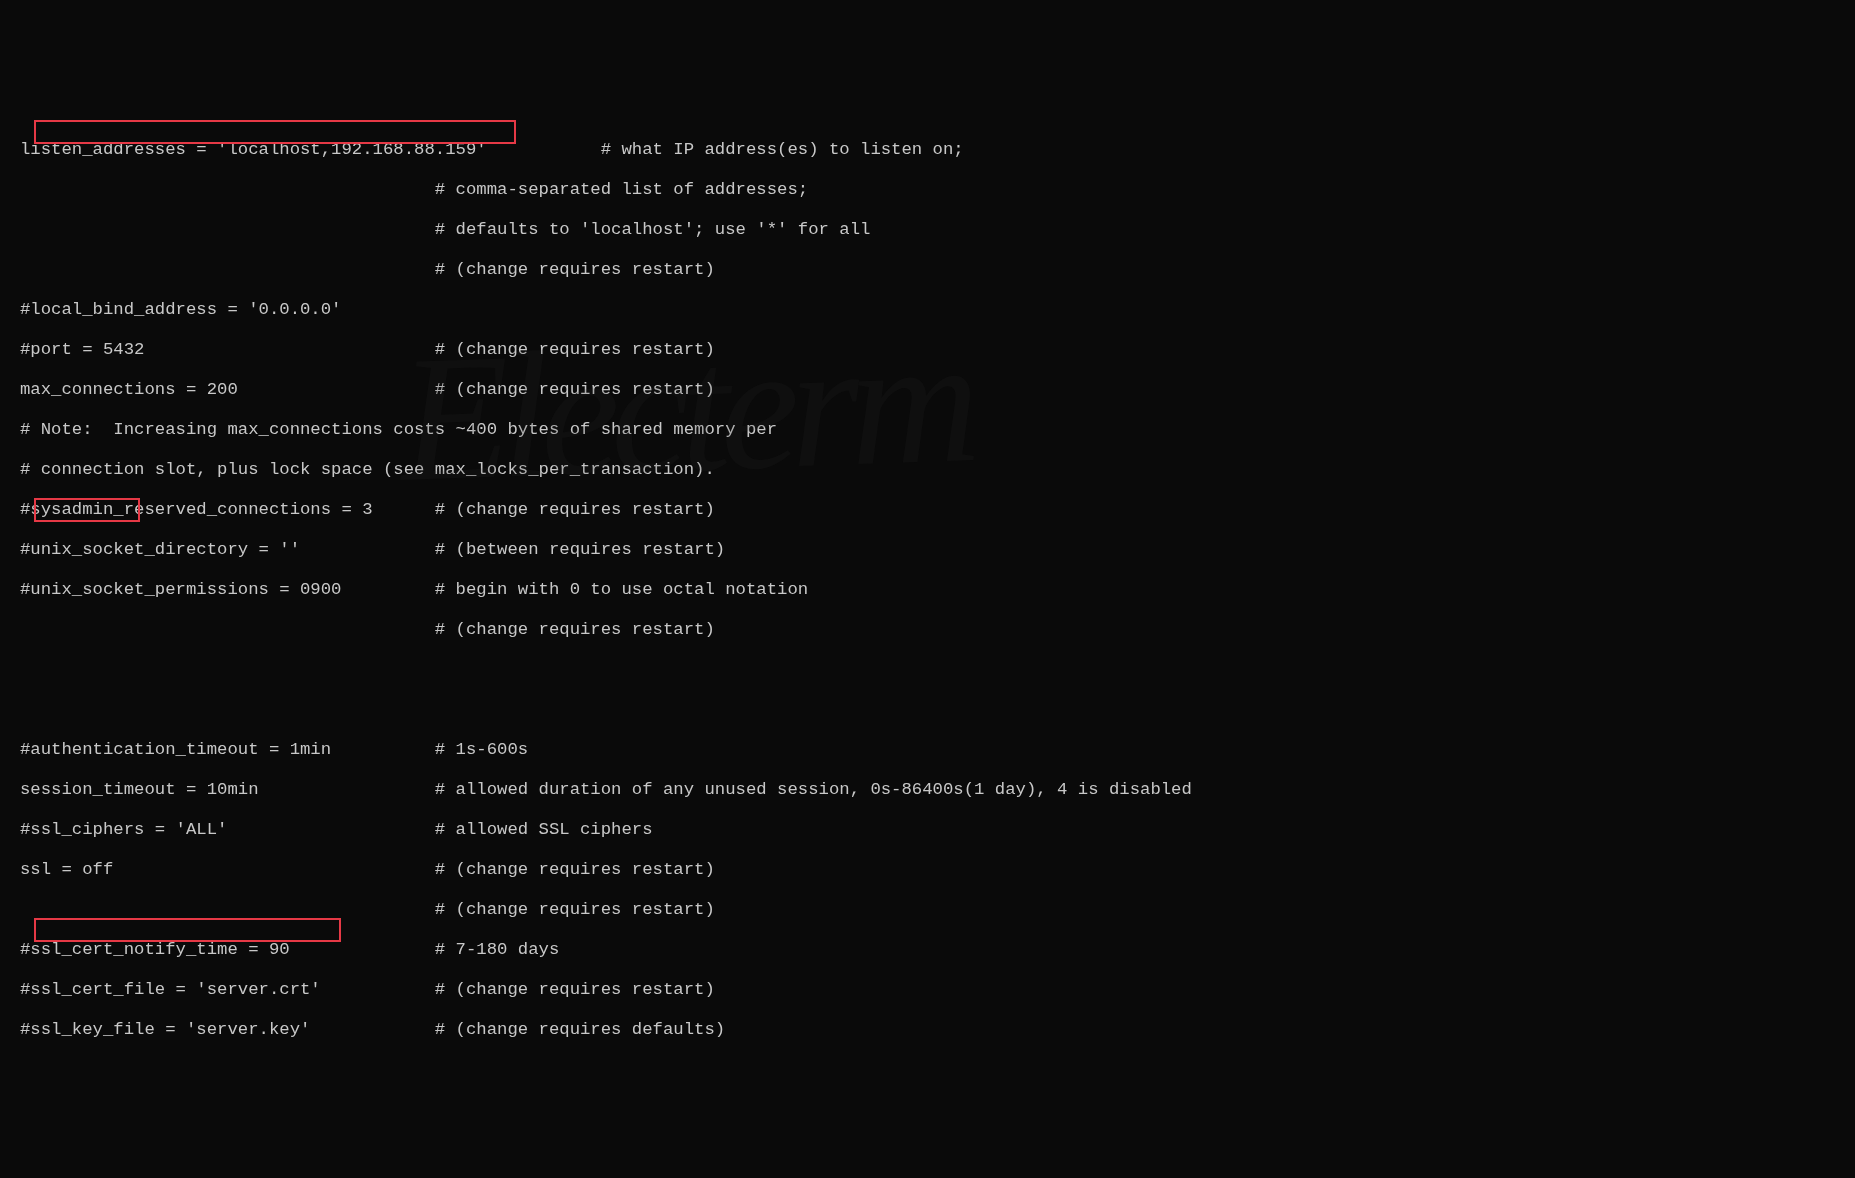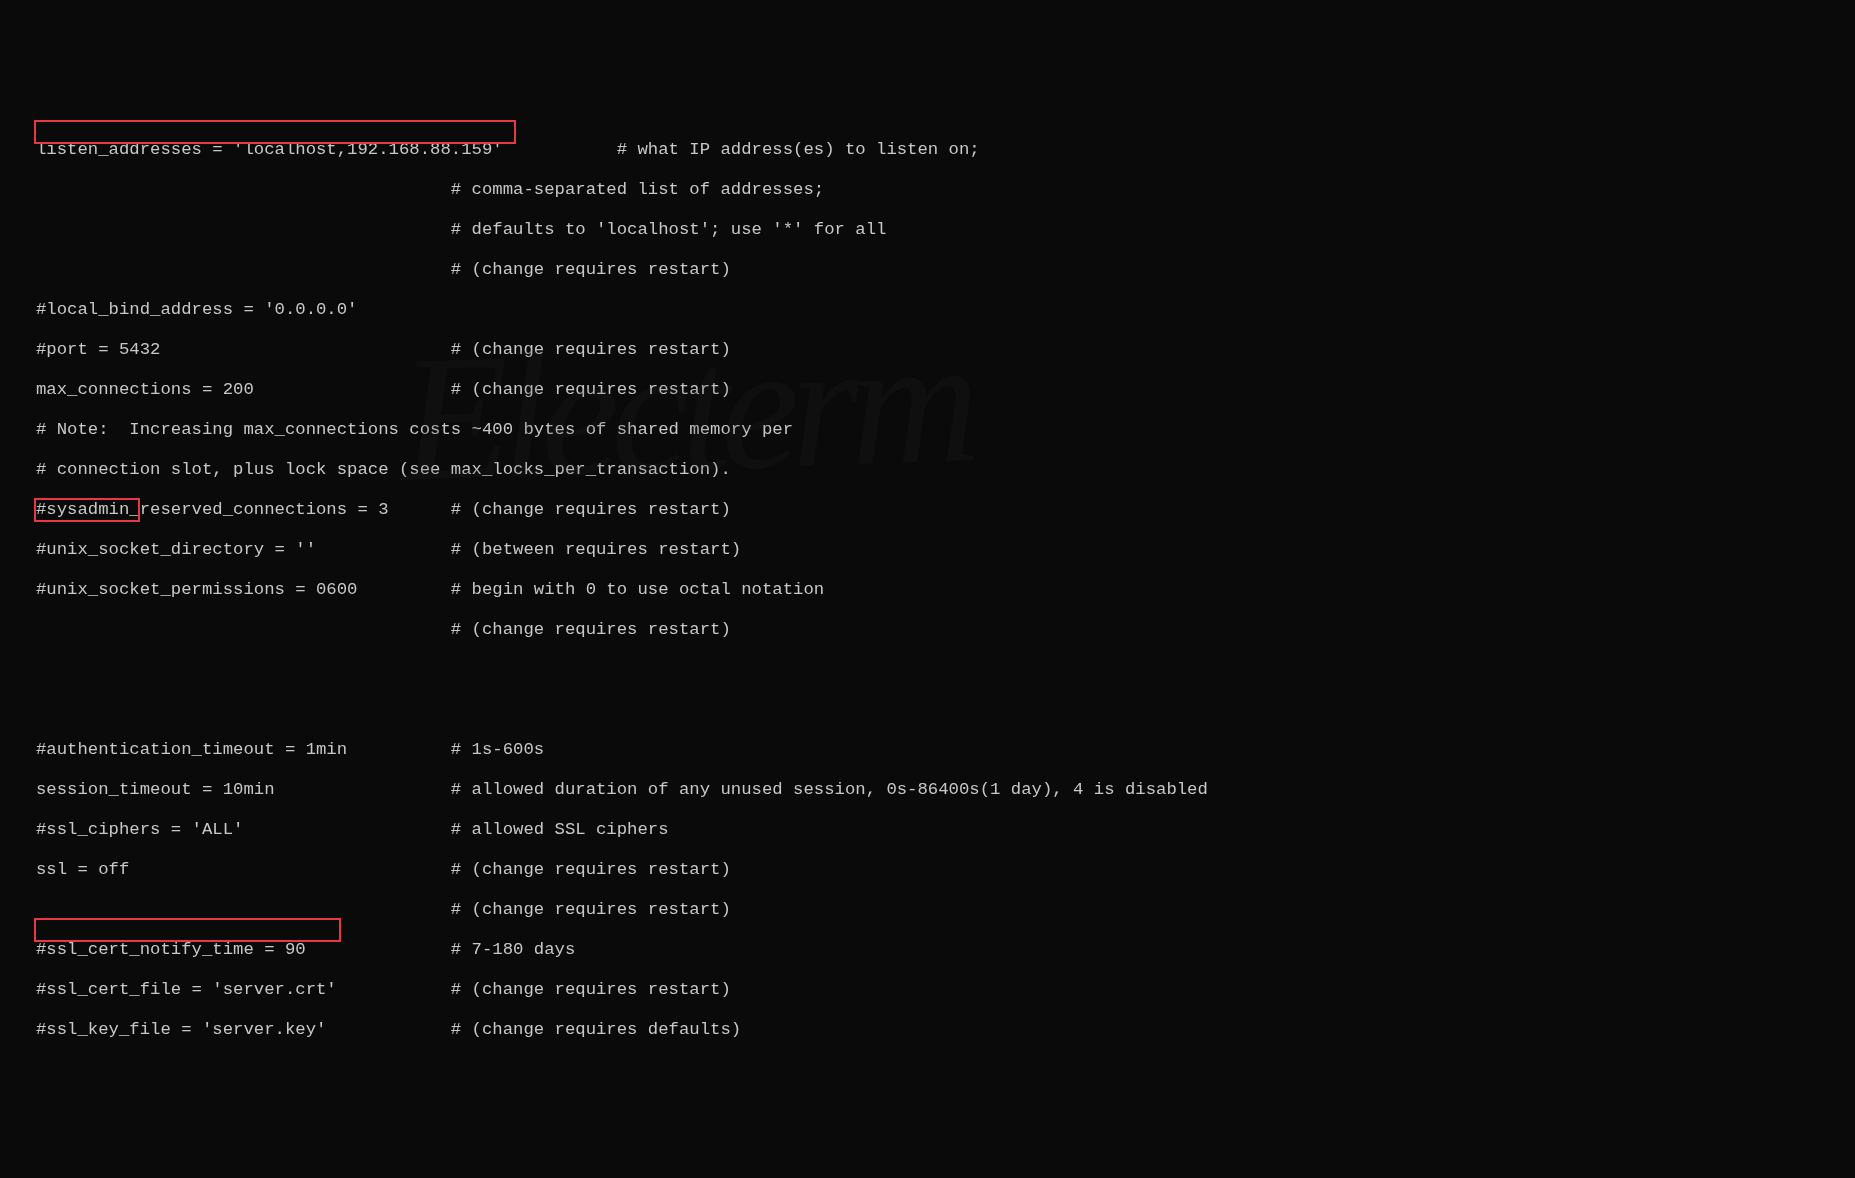--- a/index.html
+++ b/index.html
@@ -19,21 +19,20 @@
       width: 1855px;
       height: 1178px;
       position: relative;
     }
     .terminal {
       position: relative;
     }
     .line {
       display: block;
       height: 20px;
-      margin-left: 16px;
     }
     .highlight-box {
       position: absolute;
       border: 2px solid #e63946;
       pointer-events: none;
       z-index: 10;
     }
     .box1 {
       top: 20px;
       left: 14px;
@@ -77,21 +76,21 @@
 <span class="line">                                        # comma-separated list of addresses;</span>
 <span class="line">                                        # defaults to 'localhost'; use '*' for all</span>
 <span class="line">                                        # (change requires restart)</span>
 <span class="line">#local_bind_address = '0.0.0.0'</span>
 <span class="line">#port = 5432                            # (change requires restart)</span>
 <span class="line">max_connections = 200                   # (change requires restart)</span>
 <span class="line"># Note:  Increasing max_connections costs ~400 bytes of shared memory per</span>
 <span class="line"># connection slot, plus lock space (see max_locks_per_transaction).</span>
 <span class="line">#sysadmin_reserved_connections = 3      # (change requires restart)</span>
 <span class="line">#unix_socket_directory = ''             # (between requires restart)</span>
-<span class="line">#unix_socket_permissions = 0600         # begin with 0 to use octal notation</span>
+<span class="line">#unix_socket_permissions = 0900         # begin with 0 to use octal notation</span>
 <span class="line">                                        # (change requires restart)</span>
 <span class="line"></span>
 <span class="line"></span>
 <span class="line">#authentication_timeout = 1min          # 1s-600s</span>
 <span class="line">session_timeout = 10min                 # allowed duration of any unused session, 0s-86400s(1 day), 4 is disabled</span>
 <span class="line">#ssl_ciphers = 'ALL'                    # allowed SSL ciphers</span>
 <span class="line">ssl = off                               # (change requires restart)</span>
 <span class="line">                                        # (change requires restart)</span>
 <span class="line">#ssl_cert_notify_time = 90              # 7-180 days</span>
 <span class="line">#ssl_cert_file = 'server.crt'           # (change requires restart)</span>

